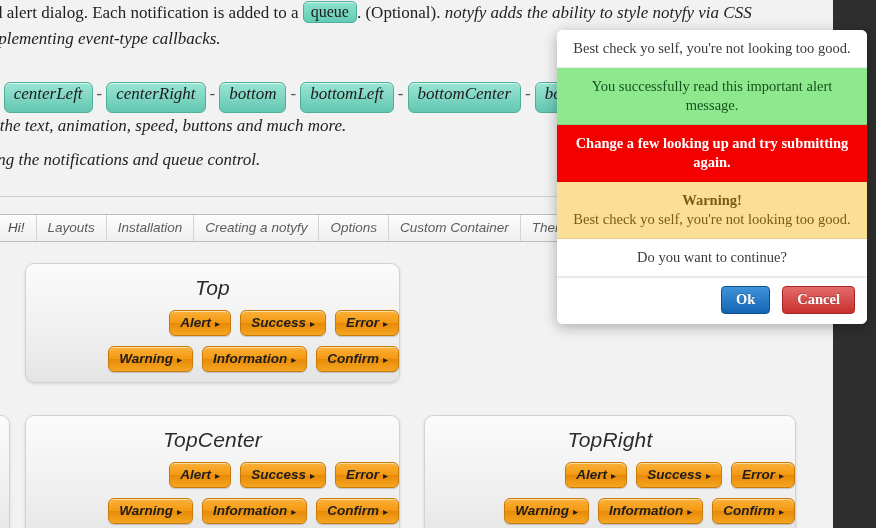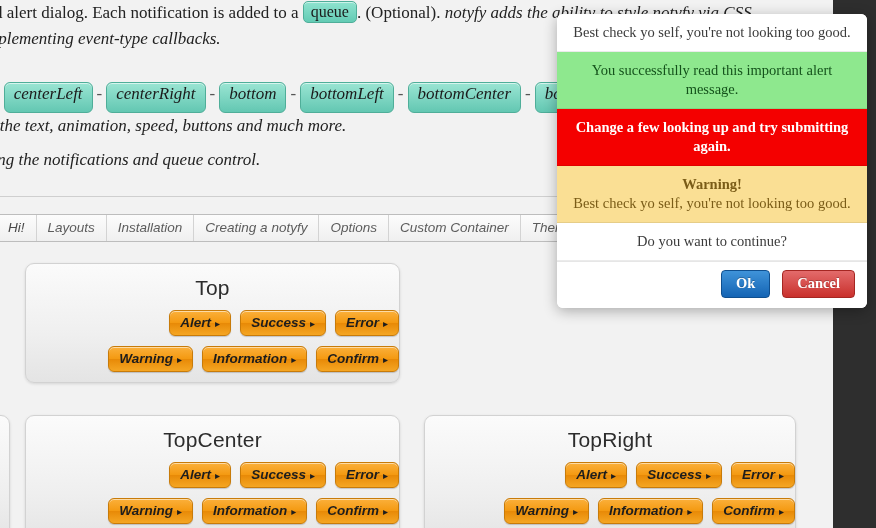--- a/index.html
+++ b/index.html
@@ -126,20 +126,21 @@
   .panel {
     position: absolute;
     background: linear-gradient(180deg,#fbfbfb 0%,#efefef 60%,#e4e4e4 100%);
     border: 1px solid #d2d2d2;
     border-radius: 9px;
     box-shadow: 0 1px 3px rgba(0,0,0,.12);
     text-align: center;
   }
   .panel-title {
     font-family: "Liberation Sans","DejaVu Sans",sans-serif;
+    font-style: italic;
     font-size: 21px;
     color: #2c2c2c;
     margin: 12px 0 10px 0;
     letter-spacing: .2px;
   }
   .btn-row {
     display: flex;
     justify-content: flex-end;
     gap: 9px;
     margin-bottom: 10px;
@@ -161,21 +162,21 @@
   .obtn .arw { font-size: 10px; margin-left: 4px; font-style: normal; }
 
   #panel-top       { left: 25px;  top: 263px; width: 375px; }
   #panel-topcenter { left: 25px;  top: 415px; width: 375px; height: 130px; }
   #panel-topright  { left: 424px; top: 415px; width: 372px; height: 130px; }
   #panel-edge      { left: -12px; top: 415px; width: 22px;  height: 130px; }
 
   
   #notify-stack {
     position: absolute;
-    left: 557px; top: 14px;
+    left: 557px; top: 30px;
     width: 310px;
     background: #ffffff;
     border-radius: 6px;
     box-shadow: 0 3px 14px rgba(0,0,0,.30);
     overflow: hidden;
     z-index: 50;
   }
   .notice {
     padding: 9px 14px;
     font-family: "Liberation Serif","DejaVu Serif",serif;

